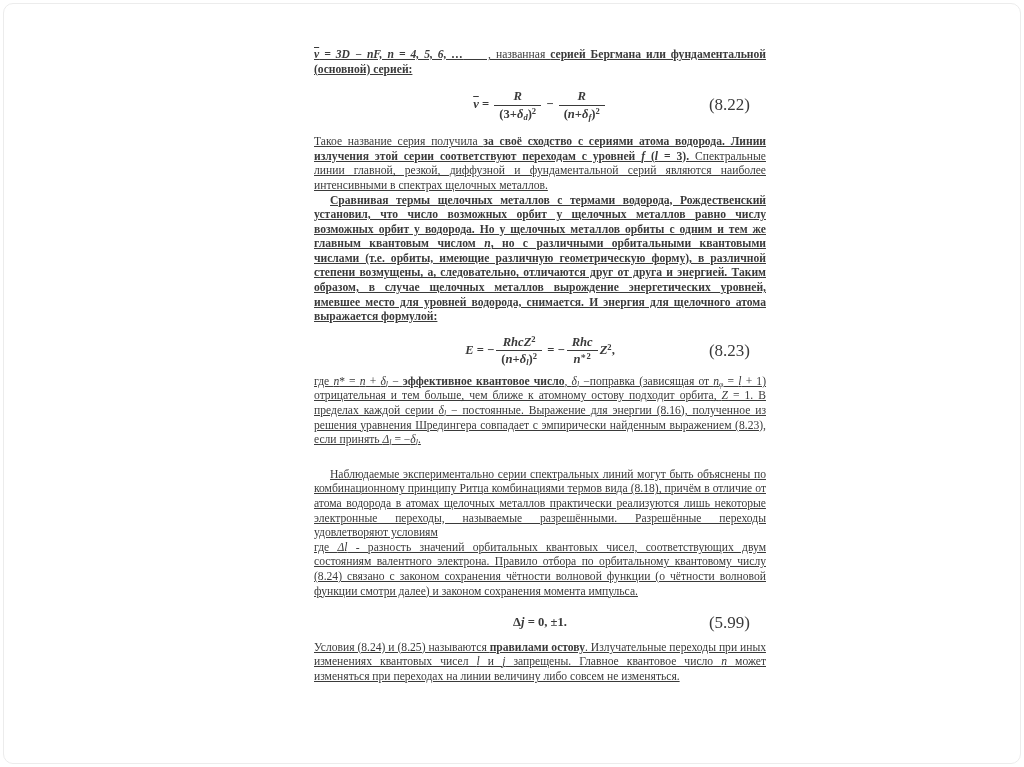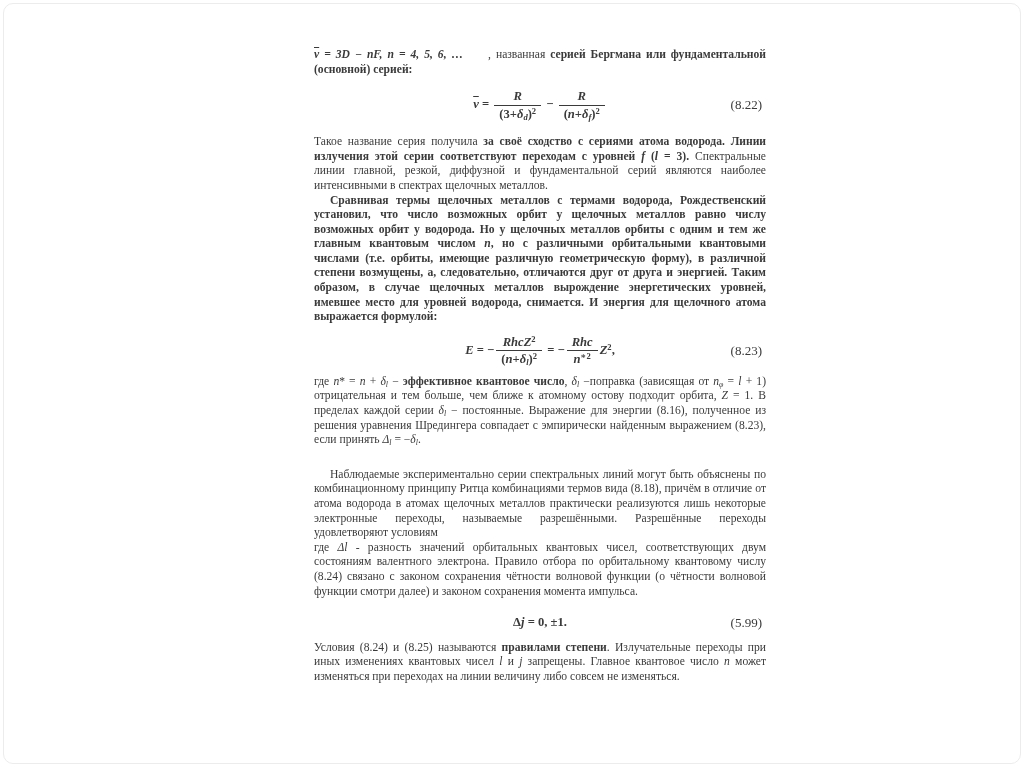--- a/index.html
+++ b/index.html
@@ -5,37 +5,37 @@
   html,body{margin:0;padding:0;}
   body{
     width:1024px;height:767px;position:relative;background:#ffffff;overflow:hidden;
     font-family:"Liberation Serif","DejaVu Serif",serif;color:#3a3a3a;
   }
   .frame{position:absolute;inset:3px;border:1px solid #ececec;border-radius:10px;pointer-events:none;}
   .content{
     position:absolute;left:314px;top:48px;width:452px;
     font-size:11.6px;line-height:14.6px;
   }
-  p{margin:0;text-align:justify;}
+  p{margin:0;text-align:justify;text-decoration:underline;}
   .indent{text-indent:16px;}
   .gap{margin-top:20px;}
   .b{font-weight:700;}
   .i{font-style:italic;}
   .bi{font-weight:700;font-style:italic;}
   .ov{text-decoration:overline;}
   sub,sup{font-size:0.68em;line-height:0;}
   sub{vertical-align:-0.25em;}
   sup{vertical-align:0.5em;}
   .eqrow{position:relative;text-align:center;}
   .eq1{margin:12px 0 14px;}
   .eq2{margin:10px 0 8px;}
   .eq3{margin:12px 0 8px;}
   .eq4{margin:16px 0 10px;}
   .eqbody{display:inline-block;font-size:12.6px;line-height:1.25;}
-  .eqtag{position:absolute;right:4px;top:50%;transform:translateY(-50%);font-size:13px;margin-left:44px;}
+  .eqtag{position:absolute;right:16px;top:50%;transform:translateY(-50%);font-size:17px;margin-left:44px;}
   .frac{display:inline-block;vertical-align:middle;text-align:center;margin:0 2px;}
   .frac .num{display:block;padding:0 5px 1px;border-bottom:1px solid #3a3a3a;line-height:1.15;}
   .frac .den{display:block;padding:1px 5px 0;line-height:1.15;}
 </style>
 </head>
 <body>
 
 <div class="frame"></div>
 
 <main class="content">
@@ -62,15 +62,15 @@
 
 
   <p><span>где </span><span class="i">Δl</span><span> - разность значений орбитальных квантовых чисел, соответствующих двум состояниям валентного электрона. Правило отбора по орбитальному квантовому числу (8.24) связано с законом сохранения чётности волновой функции (о чётности волновой функции смотри далее) и законом сохранения момента импульса.</span></p>
 
 
   <div class="eqrow eq4">
     <span class="eqbody"><span class="b">Δ</span><span class="bi">j</span><span class="b"> = 0, ±1.</span></span>
     <span class="eqtag">(5.99)</span>
   </div>
 
-  <p><span>Условия (8.24) и (8.25) называются </span><span class="b">правилами степени</span><span>. Излучательные переходы при иных изменениях квантовых чисел </span><span class="i">l</span><span> и </span><span class="i">j</span><span> запрещены. Главное квантовое число </span><span class="i">n</span><span> может изменяться при переходах на линии величину либо совсем не изменяться.</span></p>
+  <p><span>Условия (8.24) и (8.25) называются </span><span class="b">правилами остову</span><span>. Излучательные переходы при иных изменениях квантовых чисел </span><span class="i">l</span><span> и </span><span class="i">j</span><span> запрещены. Главное квантовое число </span><span class="i">n</span><span> может изменяться при переходах на линии величину либо совсем не изменяться.</span></p>
 
 </main>
 
 </body></html>

